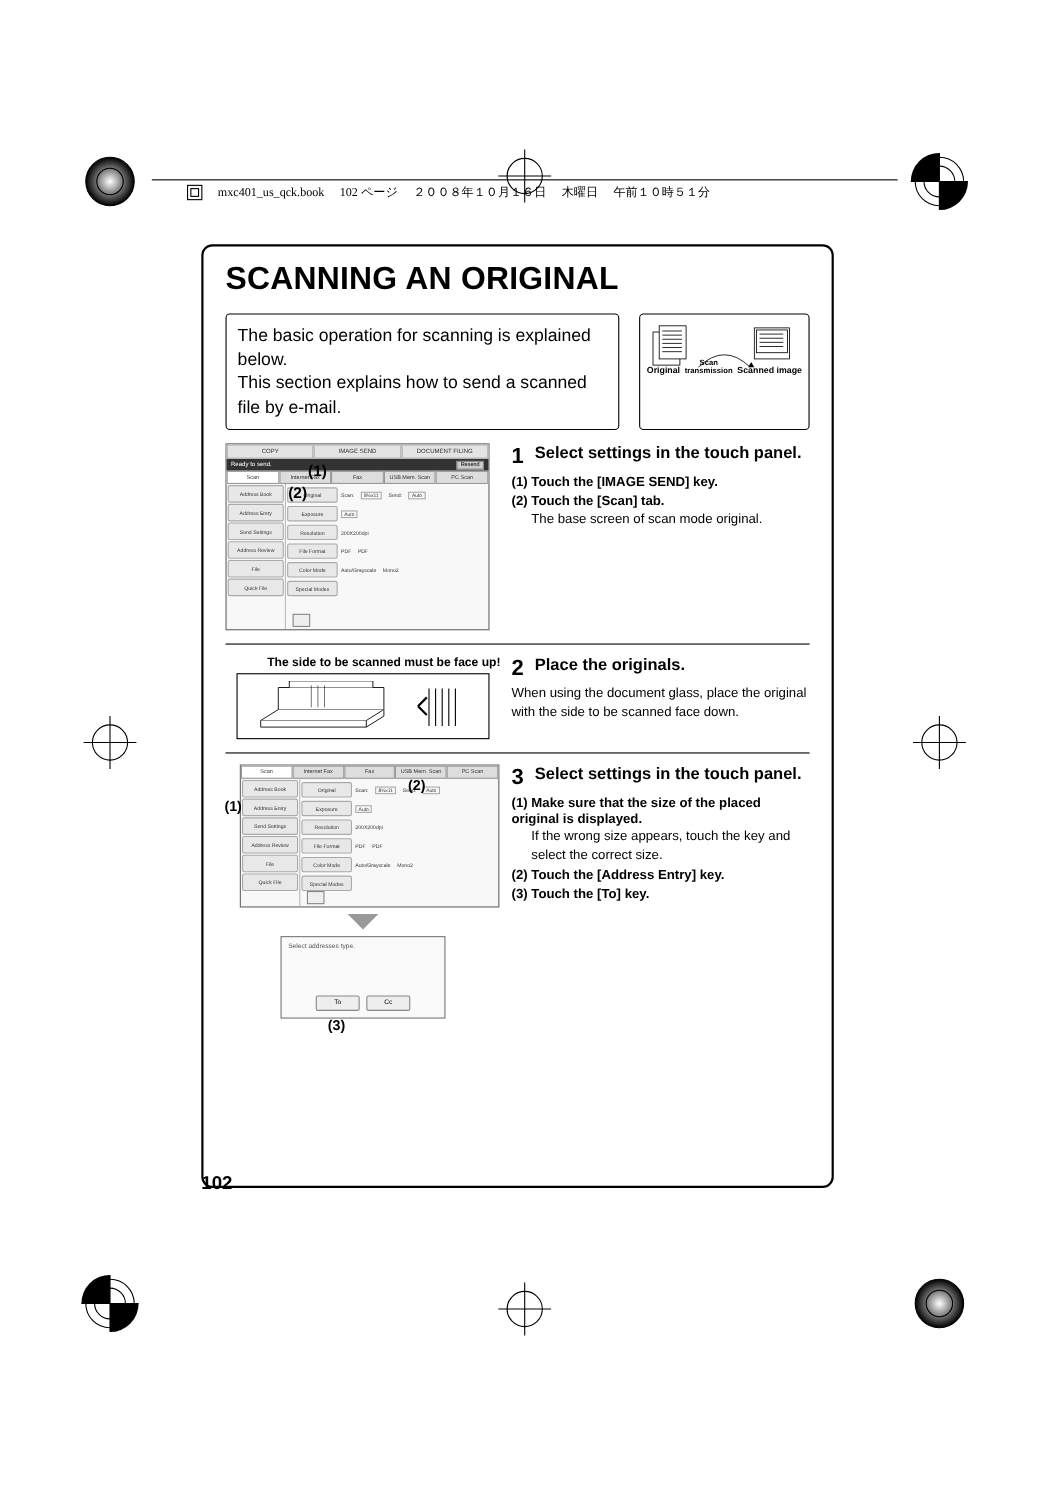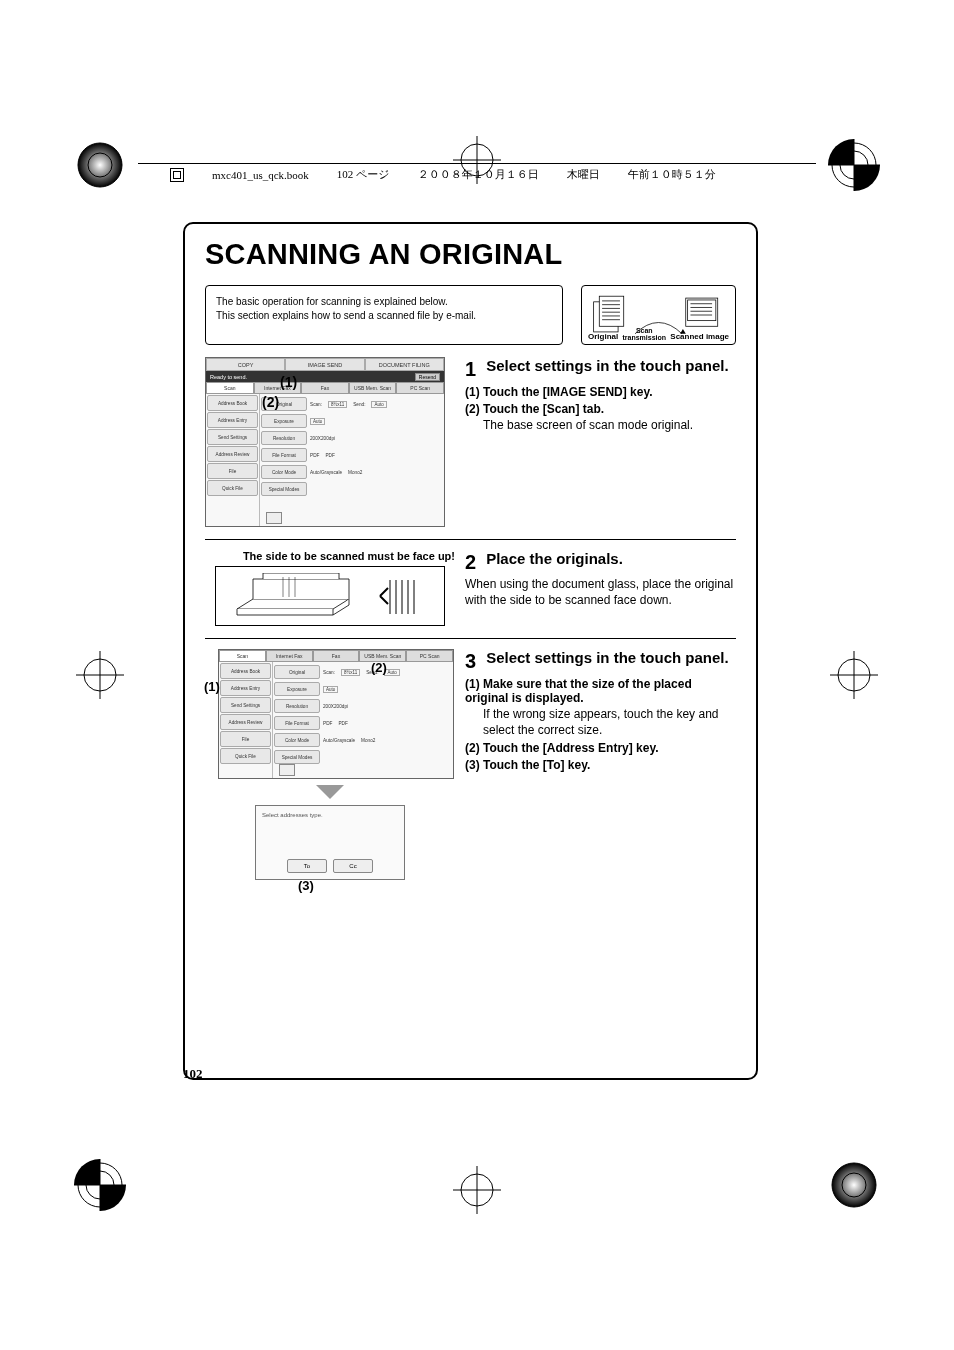--- a/index.html
+++ b/index.html
@@ -23,21 +23,21 @@
   .regmark.mid-right { top: 50%; right: 70px; transform: translateY(-50%); }
   .regmark svg { width: 100%; height: 100%; }
 
   .top-rule {
     position: absolute; top: 163px; left: 138px; right: 138px;
     border-top: 1px solid #000;
   }
   .header-meta {
     position: absolute; top: 167px; left: 170px;
     font-size: 11px; font-family: "MS Mincho", serif;
-    display: flex; gap: 28px; align-items: center;
+    display: flex; gap: 14px; align-items: center;
     color:#000;
   }
   .header-meta .icon {
     width:14px;height:14px;border:1px solid #000;display:inline-block;position:relative;
   }
   .header-meta .icon::before{content:"";position:absolute;inset:2px;border:1px solid #000;}
 
   .page-frame {
     position: absolute;
     top: 222px; left: 183px;
@@ -48,21 +48,21 @@
   }
   .page-title {
     font-size: 29px; font-weight: bold;
     font-family: Arial, Helvetica, sans-serif;
     margin: 0 0 14px 0;
     letter-spacing: 0.2px;
   }
   .intro-row { display:flex; gap:18px; align-items:stretch; margin-bottom: 12px;}
   .intro-box {
     border:1px solid #000; border-radius:4px;
-    padding: 9px 10px; font-size: 10px; line-height: 1.35;
+    padding: 9px 10px; font-size: 16px; line-height: 1.35;
     flex: 1 1 auto;
   }
   .scan-diagram {
     border:1px solid #000; border-radius:4px;
     width: 155px; flex:0 0 155px; padding:5px 6px 3px;
     position: relative;
   }
   .scan-diagram .labels { display:flex; justify-content:space-between; align-items:flex-end; font-size:8px; font-weight:bold; margin-top:36px;}
   .scan-diagram .mid{font-size:7px;font-weight:bold;text-align:center;line-height:1;}
   .scan-diagram svg{position:absolute;top:5px;left:6px;right:6px;width:calc(100% - 12px);height:48px;}
@@ -124,21 +124,21 @@
     width:150px;height:75px;border:1px solid #777;background:#fafafa;
     margin:0 auto; position:relative; padding:6px;
   }
   .popupbox .t{font-size:6px;color:#555;}
   .popupbox .btns{position:absolute;bottom:6px;left:0;right:0;display:flex;justify-content:center;gap:6px;}
   .popupbox .btns div{width:40px;height:14px;border:1px solid #888;background:#eee;font-size:6px;display:flex;align-items:center;justify-content:center;border-radius:2px;}
   .popupbox .c3{position:absolute;bottom:-14px;left:42px;font-weight:bold;font-size:13px;}
 
   .page-number{
     position:absolute; left:183px; top:1066px;
-    font-size:13px; font-weight:bold;font-family:Liberation Serif, serif;
+    font-size:17px; font-weight:bold;
   }
 
   .docglass{width:230px;height:60px;border:1px solid #000;margin:0 auto;display:flex;align-items:center;justify-content:space-around;padding:4px;}
   .docglass .scanner{width:120px;height:46px;position:relative;}
   .docglass .scanner svg{width:100%;height:100%;}
   .docglass .flip{width:50px;height:40px;display:flex;align-items:center;justify-content:center;}
   .docglass .flip svg{width:100%;height:100%;}
 </style>
 </head>
 <body>

